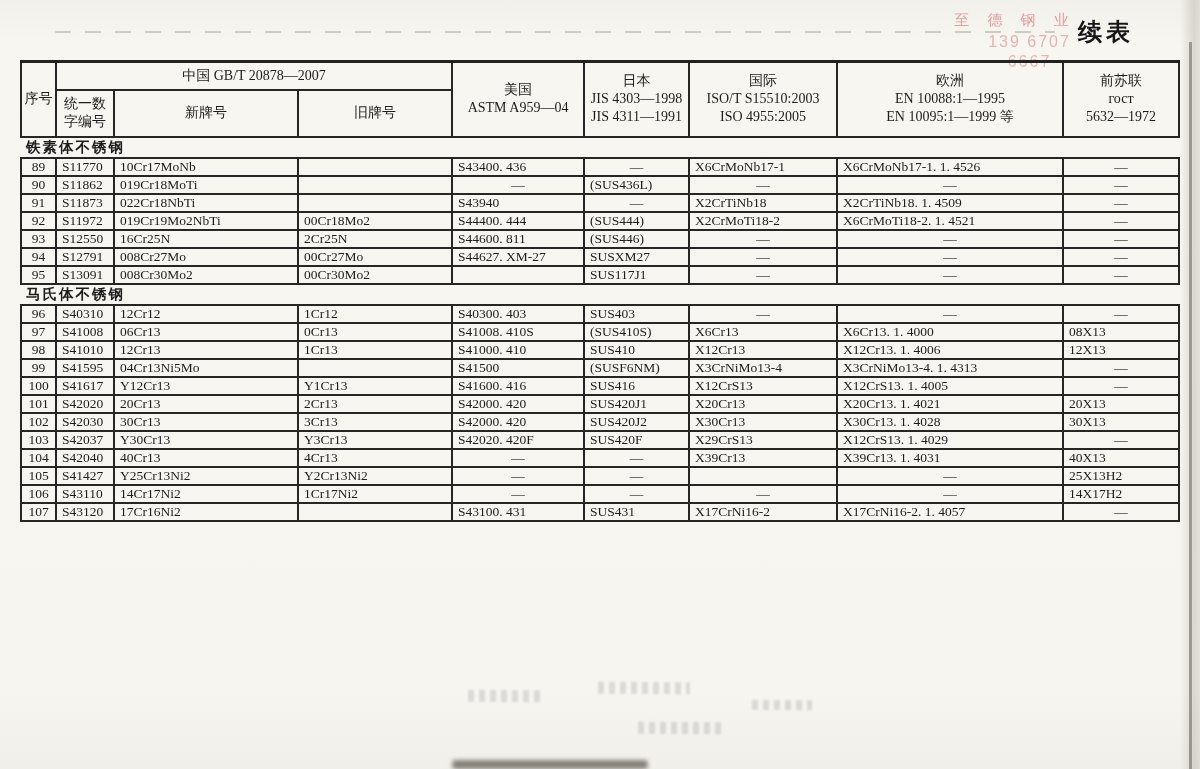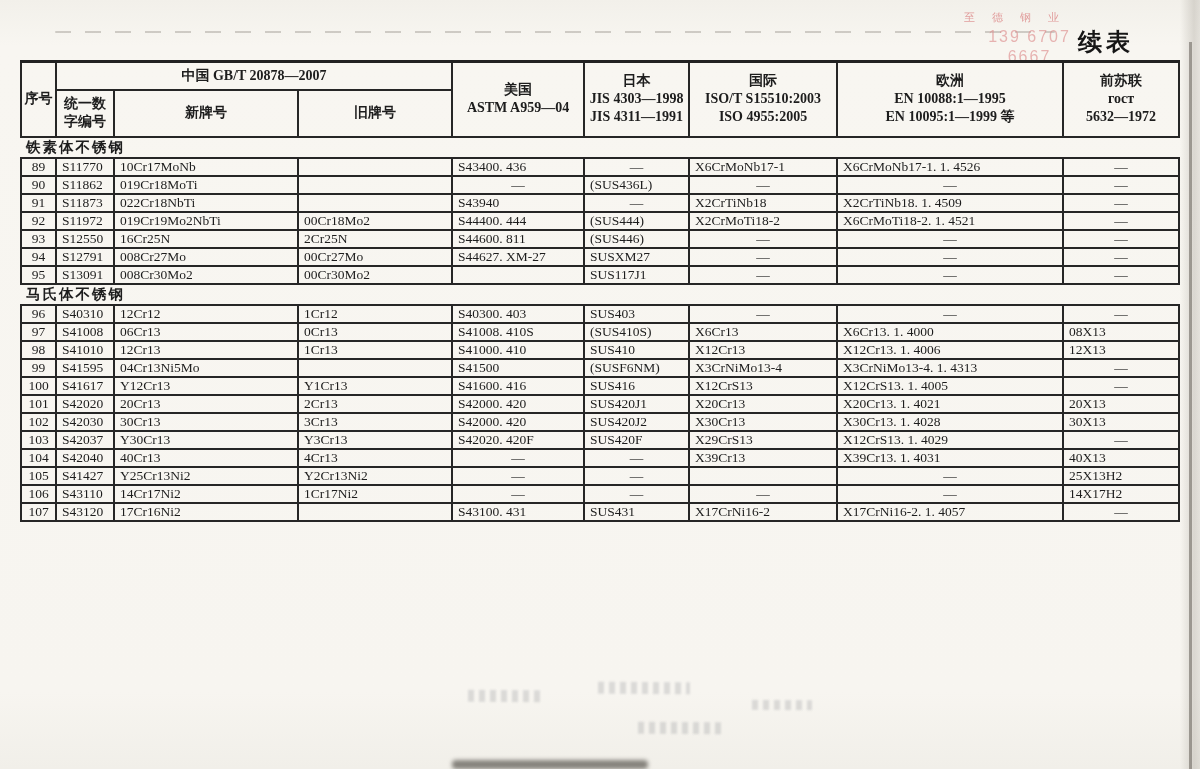--- a/index.html
+++ b/index.html
@@ -14,24 +14,24 @@
   }
 
   
   .watermark{
     position:absolute;left:948px;top:11px;width:134px;
     text-align:center;
     font-family:"Liberation Sans","DejaVu Sans",sans-serif;
     line-height:1.25;
     pointer-events:none;
   }
-  .watermark .wm1{font-size:11px;letter-spacing:7px;opacity:.85;}
+  .watermark .wm1{font-size:15px;letter-spacing:7px;opacity:.85;}
   .watermark .wm2{font-size:16px;letter-spacing:2px;opacity:.65;margin-top:2px;margin-left:29px;}
   .continued{
-    position:absolute;left:1078px;top:26px;
+    position:absolute;left:1078px;top:16px;
     font-size:24px;font-weight:bold;letter-spacing:4px;
     color:#161616;
   }
 
   
   .streak-top{
     position:absolute;left:55px;top:31px;width:1000px;height:2px;
     background:repeating-linear-gradient(90deg,rgba(128,122,114,.34) 0 16px,rgba(128,122,114,0) 16px 30px);
     border-radius:1px;
   }
@@ -67,21 +67,21 @@
     border:2px solid #262626;
     padding:0 5px;
     font-size:13.5px;
     white-space:nowrap;
     overflow:hidden;
     vertical-align:middle;
   }
   .grades thead th{
     white-space:pre-line;
     text-align:center;
-    font-weight:bold;
+    font-weight:normal;
     font-size:14px;
     line-height:1.32;
     padding:2px 2px;
   }
   .grades thead tr.h1{height:28px;}
   .grades thead tr.h2{height:47px;}
   .grades thead tr.h1 th{border-top:3px solid #222;}
   tr.section-row{height:17px;}
   td.section-title{
     border-left:none !important;border-right:none !important;

